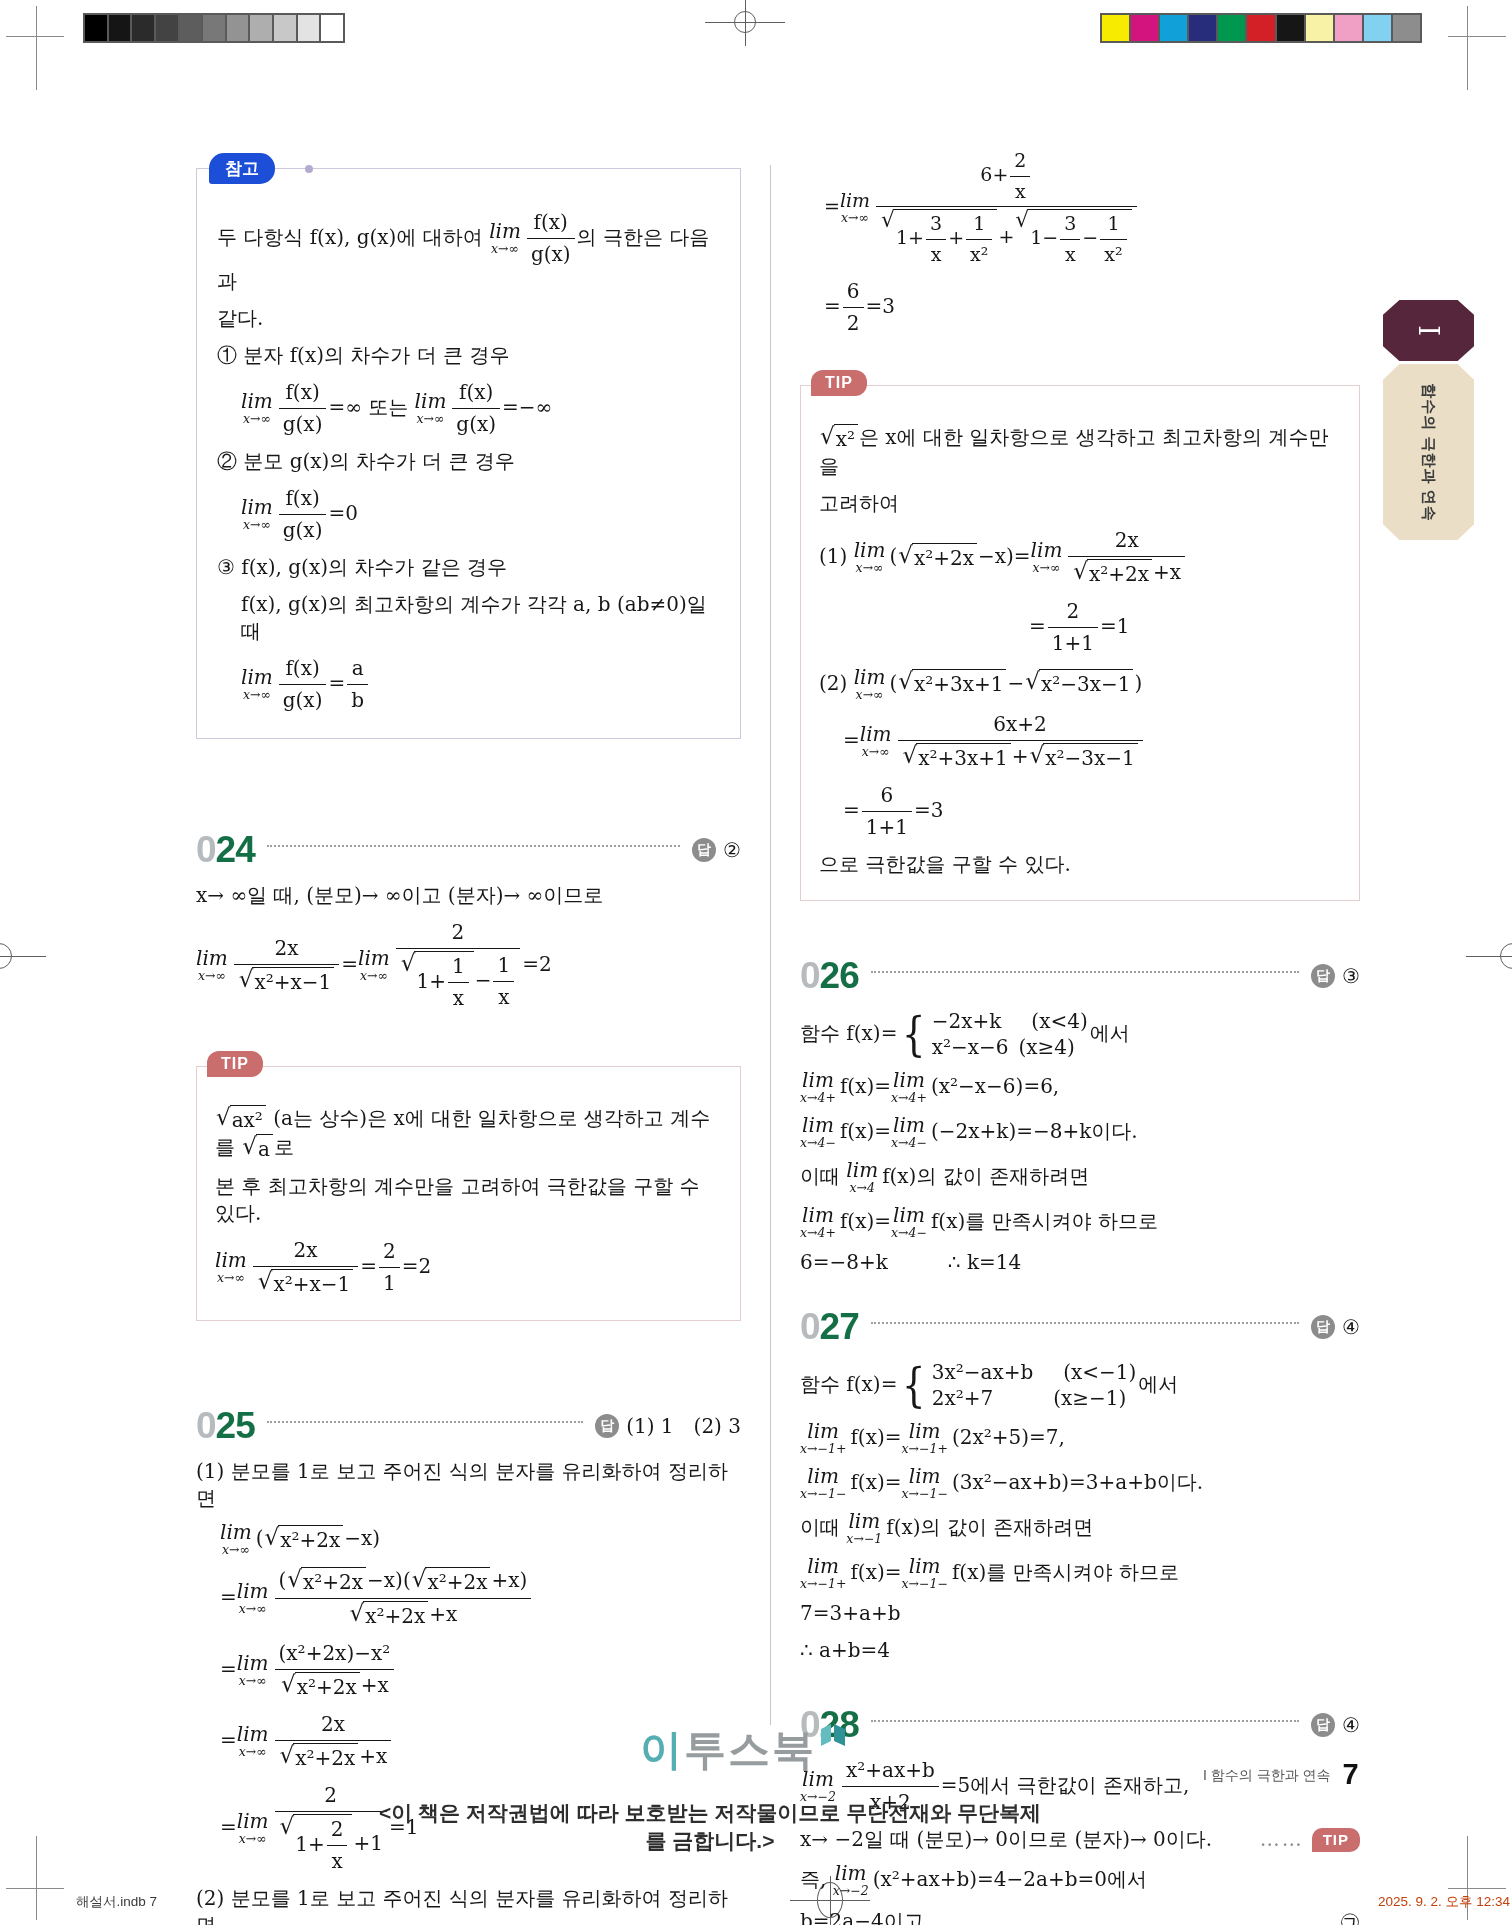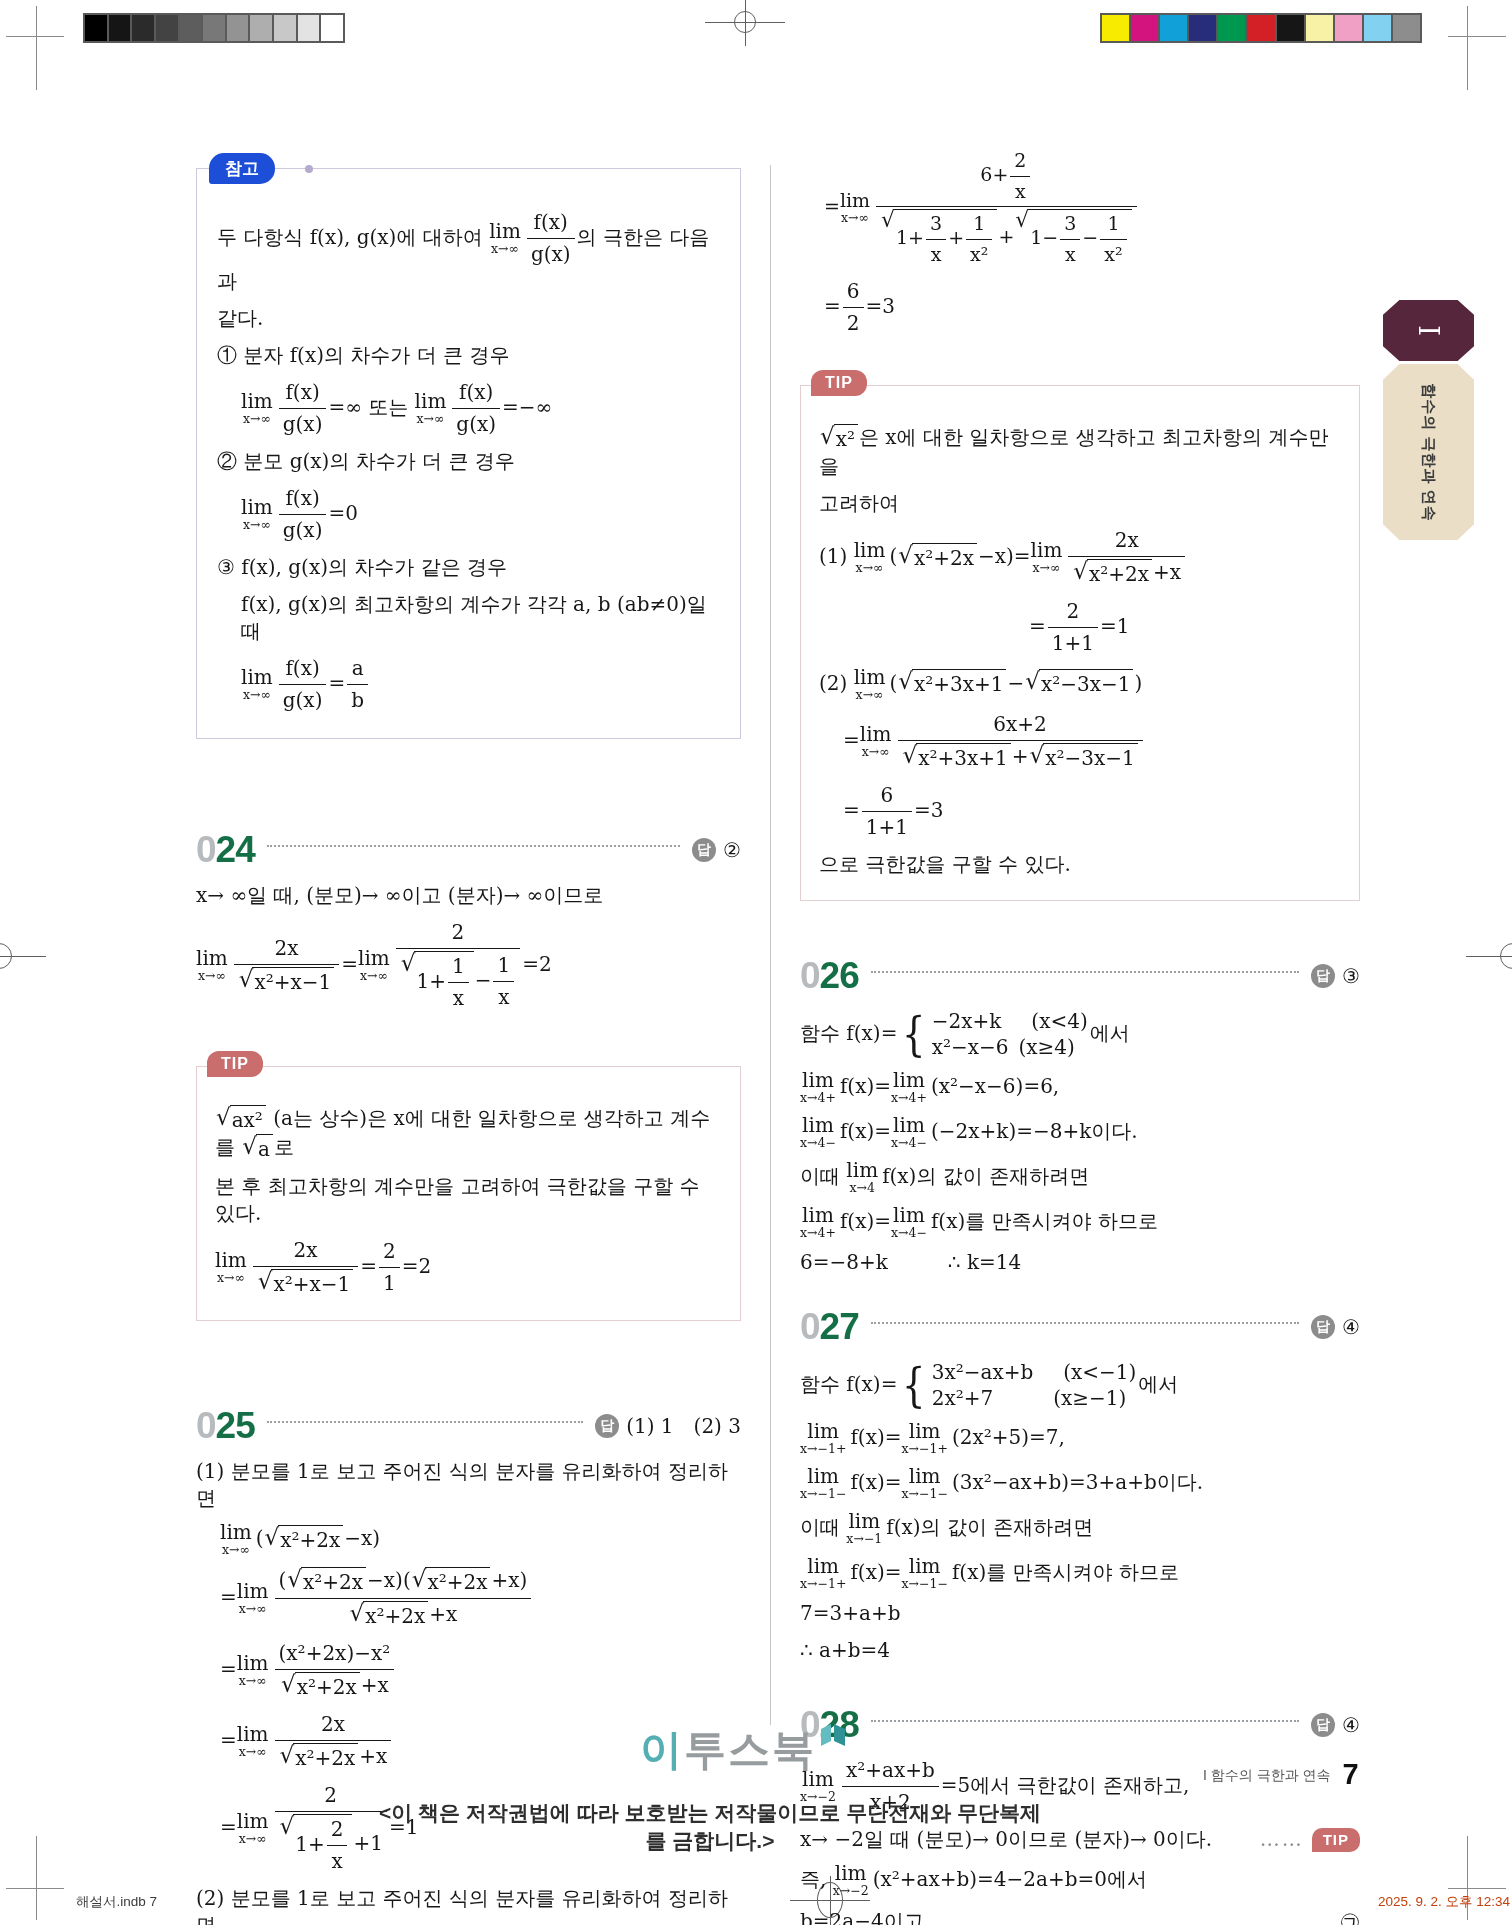--- a/index.html
+++ b/index.html
@@ -29,21 +29,21 @@
   .sol-line .lc{flex:0 1 auto;}
   .sol-line .lead{color:#8a8a8a;margin:0 8px 0 auto;letter-spacing:2px;}
   .i1{padding-left:24px;}
   .i3{padding-left:210px;}
   .fr{display:inline-flex;flex-direction:column;text-align:center;vertical-align:middle;margin:0 2px;}
   .fr .fn{display:block;padding:0 4px 2px;border-bottom:1.5px solid #171717;}
   .fr .fd{display:block;padding:2px 4px 0;}
   .sq{display:inline-flex;align-items:flex-start;vertical-align:middle;margin:0 1px;}
   .sq .sr{line-height:1.05;font-size:1.15em;margin-right:-1px;}
   .sq .sb{border-top:1.5px solid #171717;padding:1px 3px 0 2px;}
-  .lim{display:inline-flex;flex-direction:column;align-items:center;vertical-align:middle;margin-right:4px;}
+  .lim{display:inline-flex;flex-direction:column;align-items:center;vertical-align:middle;margin-right:4px;font-style:italic;}
   .lim .la{line-height:1.05;}
   .lim .lb{font-size:12.5px;line-height:1.1;}
   .cases{display:inline-flex;align-items:center;vertical-align:middle;margin:0 2px;}
   .cases .cb{font-size:46px;line-height:1;font-weight:300;margin-right:3px;transform:scaleX(.8);}
   .cases .cr{display:inline-flex;flex-direction:column;text-align:left;}
   .cases .cr span{line-height:1.3;}
 
   
   .prob-head{display:flex;align-items:center;justify-content:flex-end;}
   .pnum{font-weight:700;font-size:37px;letter-spacing:-1px;line-height:1;}

